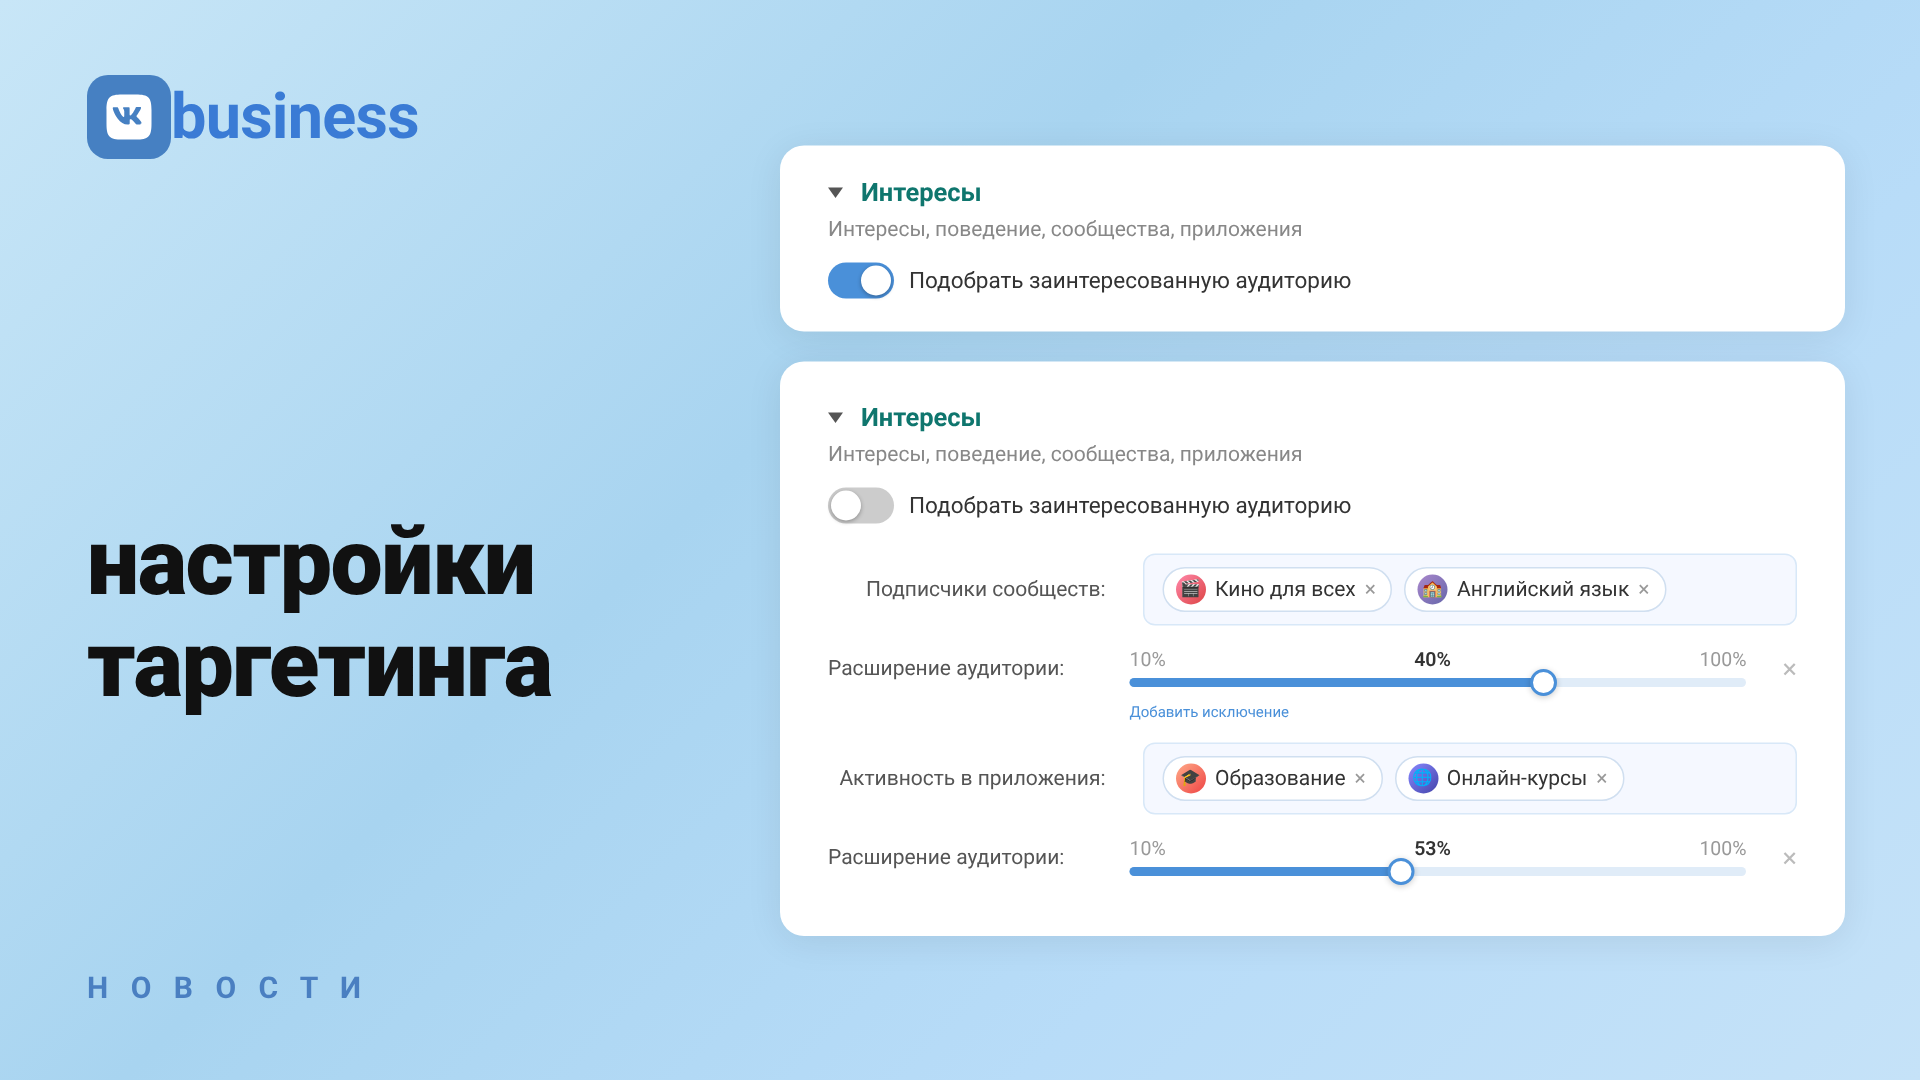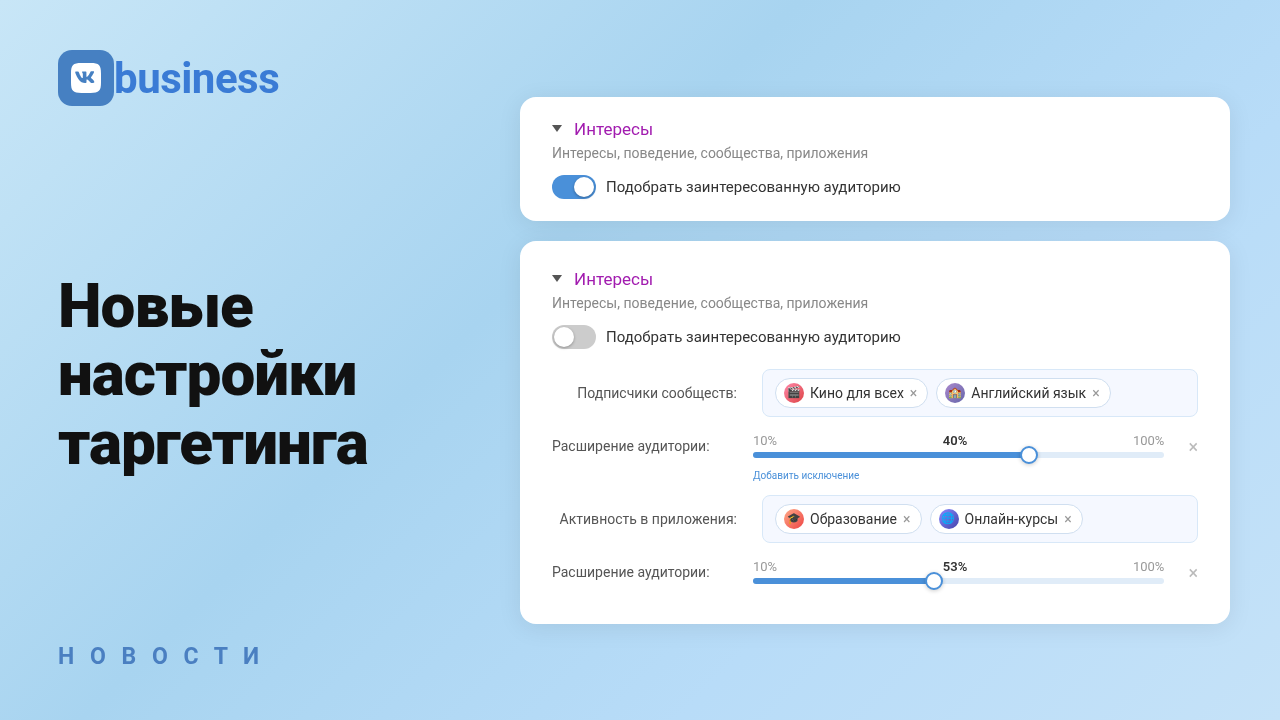--- a/index.html
+++ b/index.html
@@ -61,21 +61,21 @@
 
     .main-title {
       font-size: 62px;
       font-weight: 900;
       color: #111;
       line-height: 1.1;
       letter-spacing: -1px;
     }
 
     .news-label {
-      font-size: 23px;
+      font-size: 20px;
       font-weight: 700;
       color: #4a7fc1;
       letter-spacing: 5px;
       text-transform: uppercase;
     }
 
     
     .right-panel {
       flex: 1;
       height: 100%;
@@ -101,22 +101,22 @@
     
     .section-header {
       display: flex;
       align-items: center;
       gap: 8px;
       margin-bottom: 6px;
     }
 
     .section-title {
       font-size: 17px;
-      font-weight: 400;
-      color: #a21caf;
+      font-weight: 700;
+      color: #0f766e;
     }
 
     .section-subtitle {
       font-size: 14px;
       color: #888;
       margin-bottom: 14px;
     }
 
     .chevron-down {
       width: 0;
@@ -342,21 +342,21 @@
     <div class="logo-area">
       <div class="vk-logo">
         <svg viewBox="0 0 24 24" xmlns="http://www.w3.org/2000/svg">
           <path d="M15.07 2H8.93C3.33 2 2 3.33 2 8.93v6.14C2 20.67 3.33 22 8.93 22h6.14C20.67 22 22 20.67 22 15.07V8.93C22 3.33 20.67 2 15.07 2zm2.05 13.36h-1.39c-.53 0-.69-.42-1.64-1.39-.84-.82-1.2-.93-1.4-.93-.29 0-.37.08-.37.48v1.27c0 .34-.11.54-1.01.54-1.49 0-3.14-.9-4.3-2.58-1.74-2.46-2.22-4.3-2.22-4.67 0-.2.08-.38.48-.38h1.39c.36 0 .49.16.63.55.7 2.01 1.86 3.77 2.34 3.77.18 0 .26-.08.26-.53V9.43c-.06-1-.59-1.08-.59-1.44 0-.17.14-.35.37-.35h2.19c.3 0 .41.16.41.51v2.74c0 .3.13.41.22.41.18 0 .33-.11.66-.44 1.02-1.14 1.75-2.89 1.75-2.89.1-.2.26-.39.62-.39h1.39c.42 0 .51.22.42.51-.18.83-1.88 3.22-1.88 3.22-.15.24-.2.35 0 .62.14.19.62.6.93.97.58.65 1.02 1.2 1.14 1.57.13.38-.07.57-.47.57z"></path>
         </svg>
       </div>
       <span class="business-text">business</span>
     </div>
 
     <div class="main-title">
-      <span>Новые</span><br>
+      <br>
       <span>настройки</span><br>
       <span>таргетинга</span>
     </div>
 
     <div class="news-label">Н О В О С Т И</div>
 
   </div>
 
   <div class="right-panel">
 

